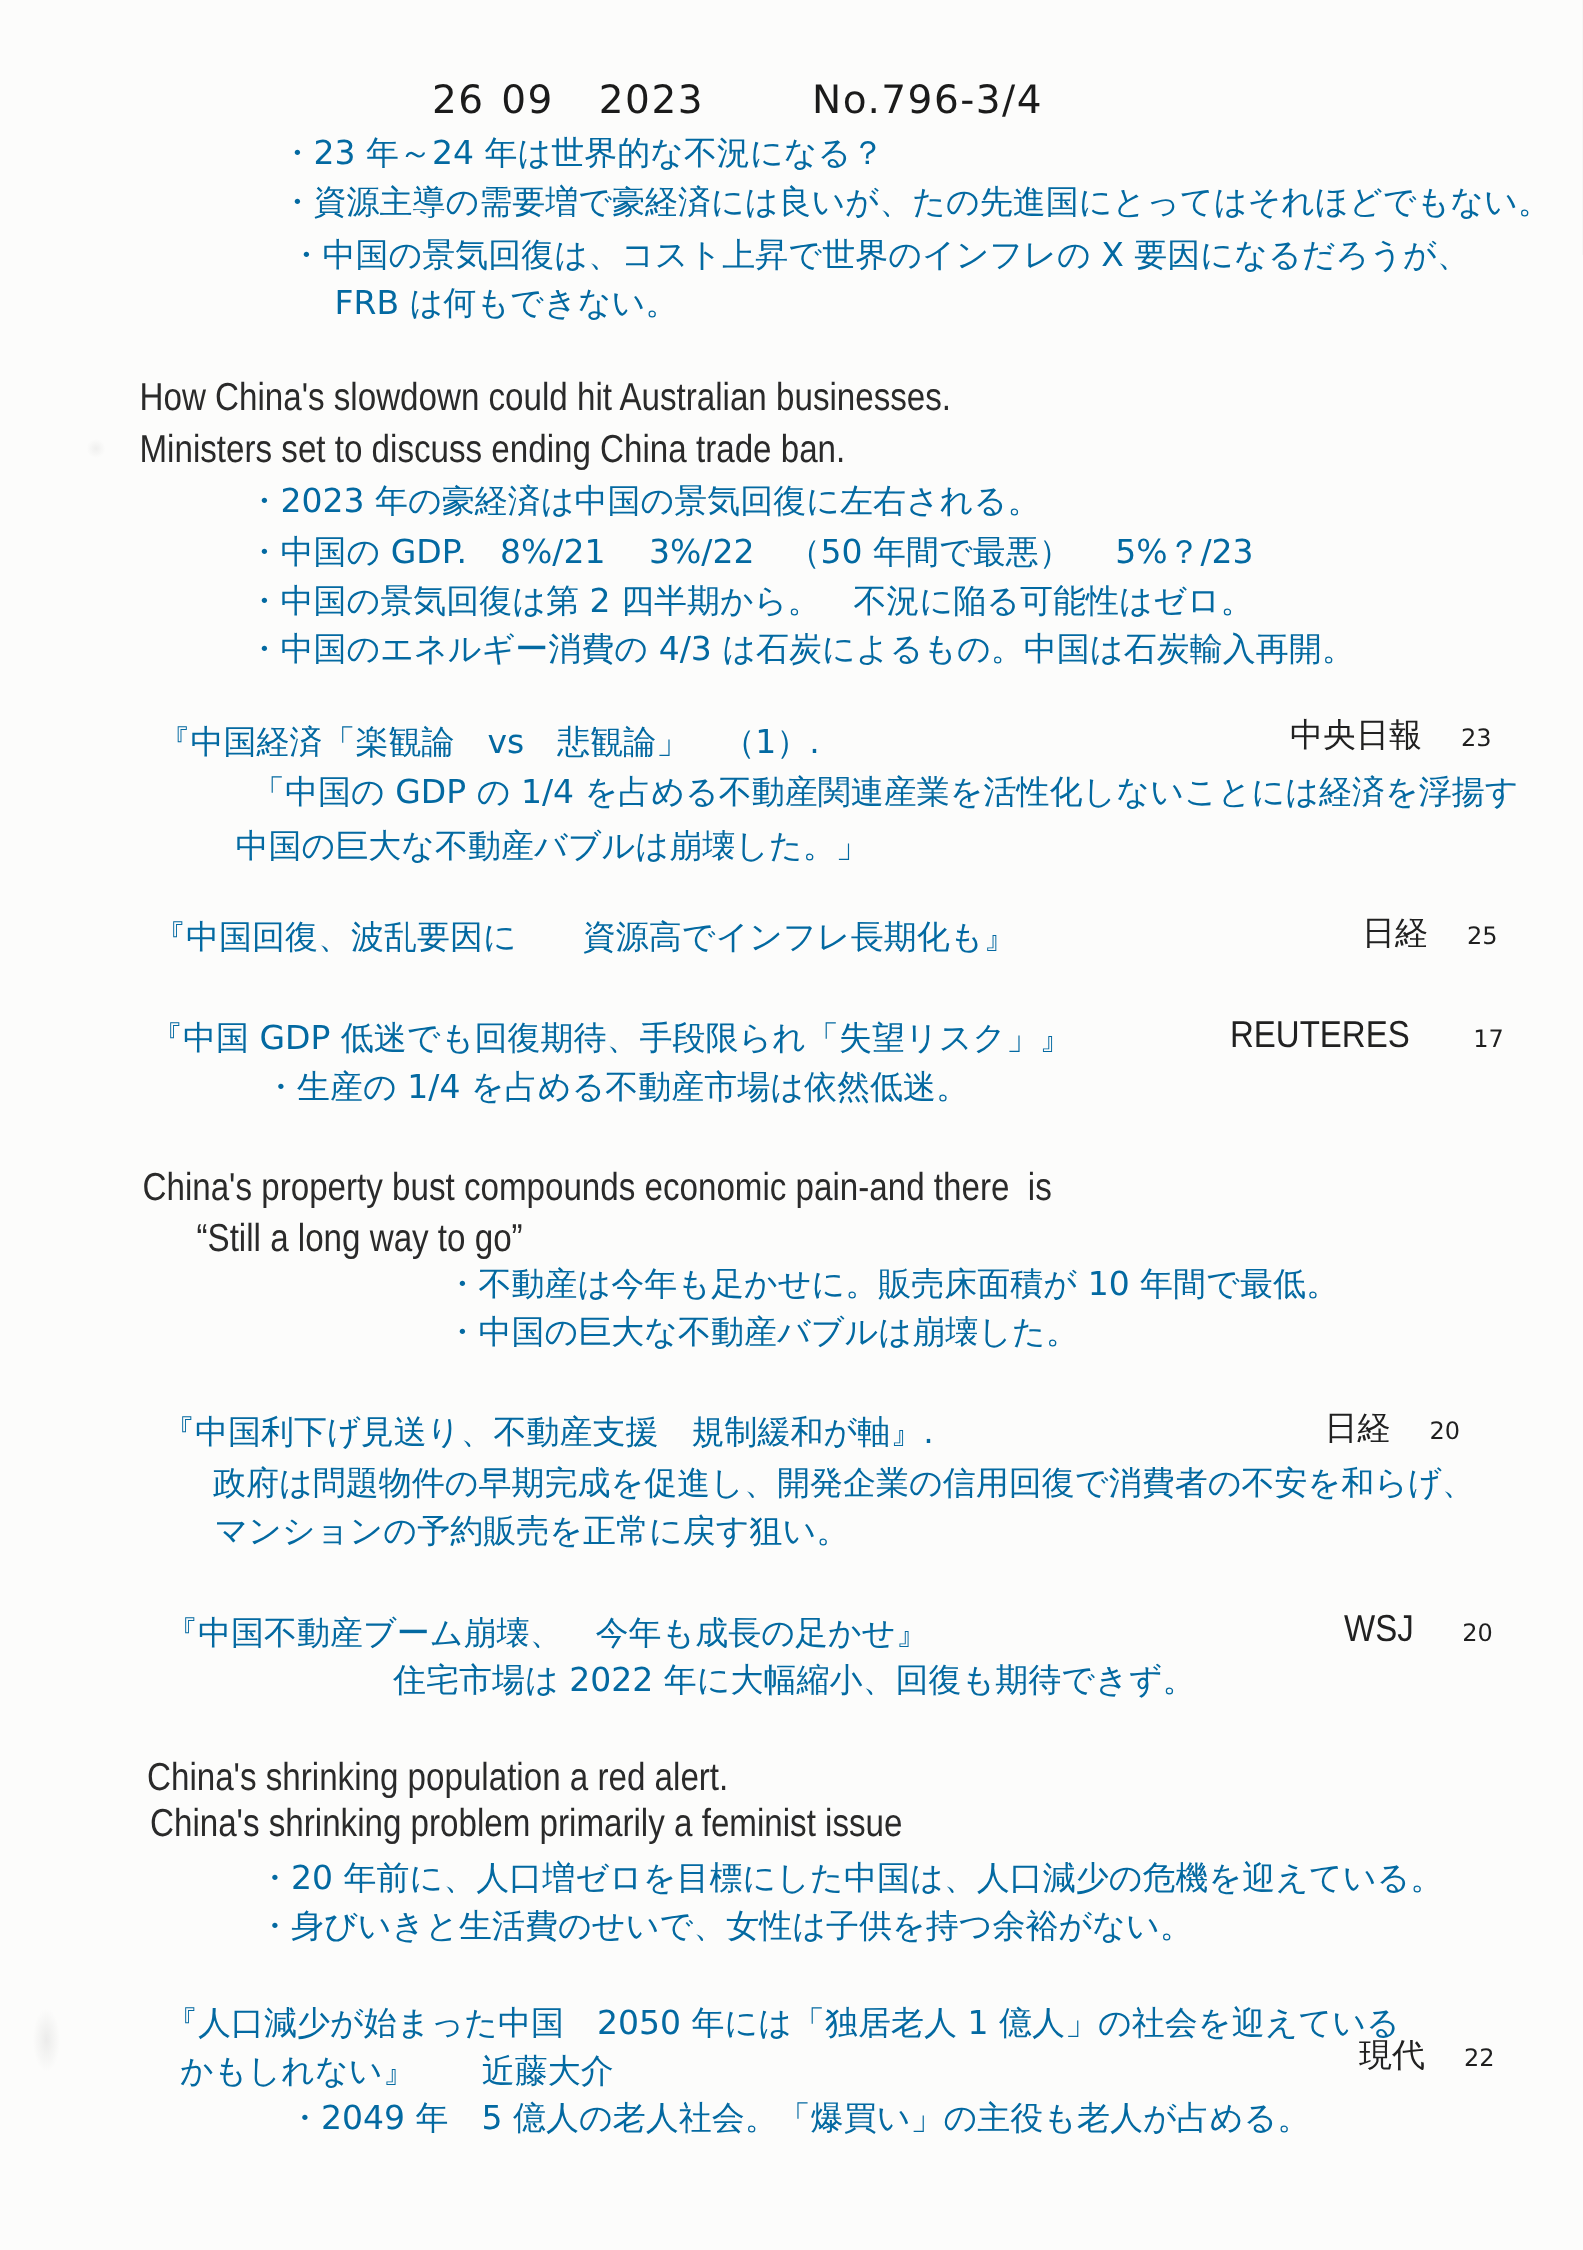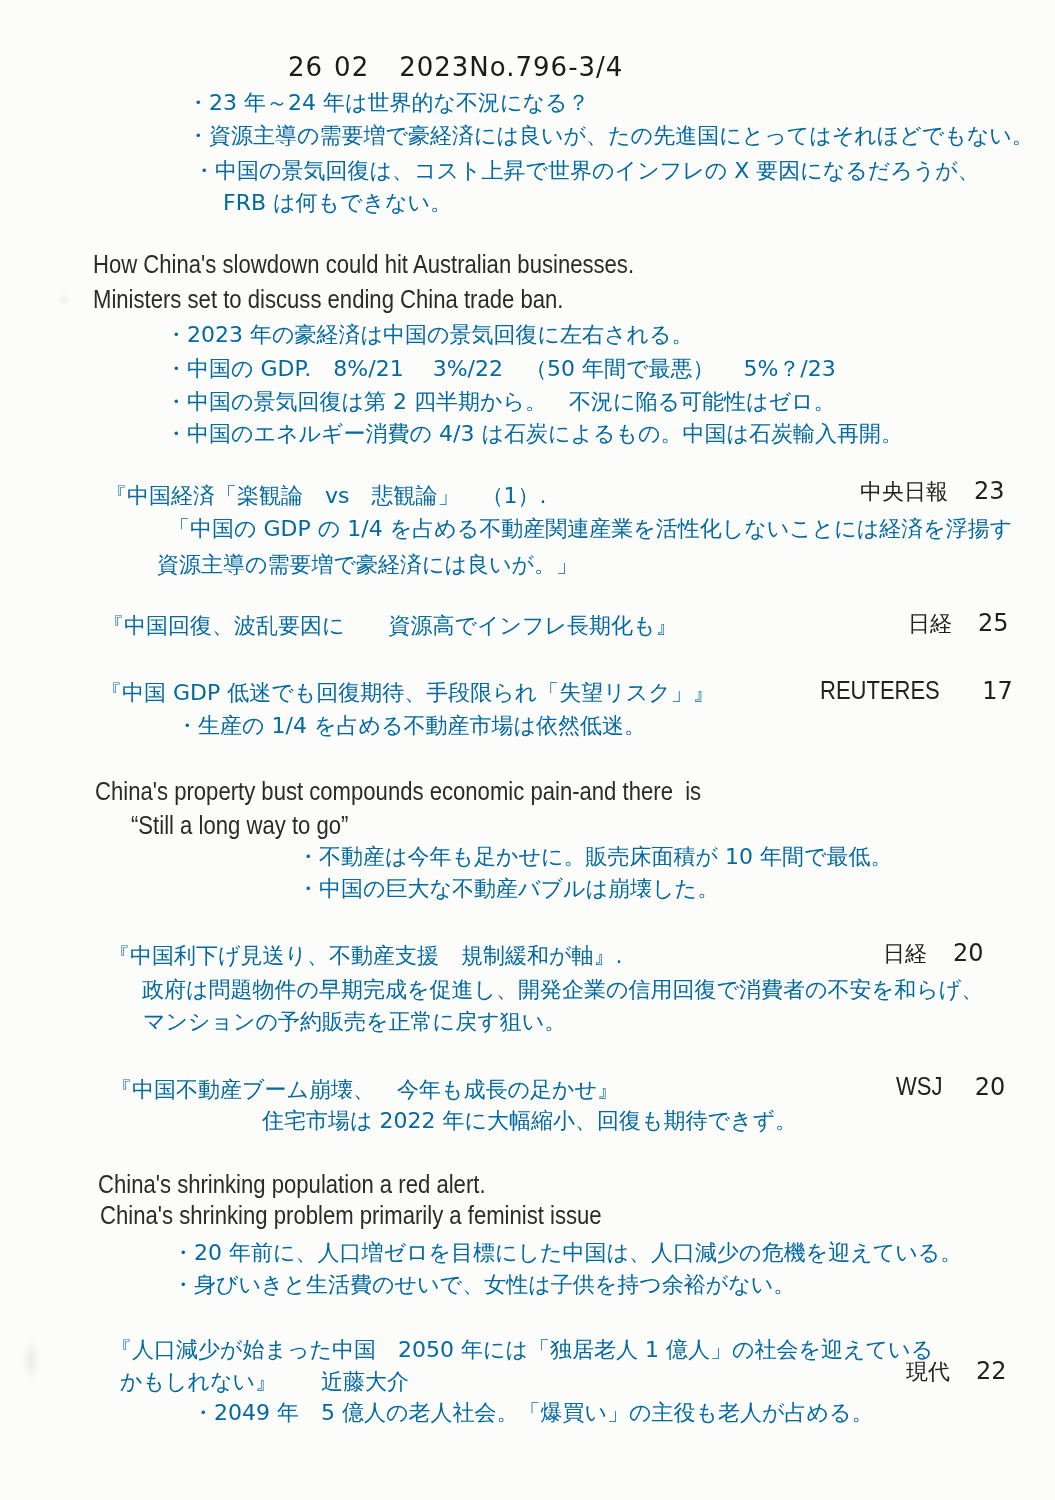--- a/index.html
+++ b/index.html
@@ -50,46 +50,46 @@
   }
   .hdr {
     font-size: 26px;
     letter-spacing: 1px;
     color: #1b1b1b;
     display: flex;
     align-items: baseline;
   }
   .hdr .gap-s { margin-right: 11px; }
   .hdr .gap-m { margin-right: 30px; }
-  .hdr .gap-l { }
+  .hdr .gap-l { margin-right: 72px; }
   .src {
     display: flex;
     align-items: baseline;
   }
   .src .srcname { font-size: 22px; color: #212121; }
   .src .srcname.latin {
     font-family: "Liberation Sans", sans-serif;
     font-size: 25px;
     transform: scaleX(0.88);
     transform-origin: 0 0;
   }
   .src .srcpage {
-    font-size: 24px;
+    font-size: 16px;
     margin-left: 26px;
     color: #1f1f1f;
   }
 </style>
 </head>
 <body>
 
 <div class="page">
 
   <div class="line hdr" style="left:288px; top:53px">
     <span class="gap-s">26</span>
-    <span class="gap-m">02</span>
+    <span class="gap-m">09</span>
     <span class="gap-l">2023</span>
     <span>No.796-3/4</span>
   </div>
 
   <div class="line jp" style="left:187px; top:90px">・23 年～24 年は世界的な不況になる？</div>
   <div class="line jp" style="left:187px; top:123px">・資源主導の需要増で豪経済には良いが、たの先進国にとってはそれほどでもない。</div>
   <div class="line jp" style="left:193px; top:158px">・中国の景気回復は、コスト上昇で世界のインフレの X 要因になるだろうが、</div>
   <div class="line jp" style="left:223px; top:190px">FRB は何もできない。</div>
 
   <div class="line en" style="left:93px; top:250px">How China's slowdown could hit Australian businesses.</div>
@@ -98,21 +98,21 @@
   <div class="line jp" style="left:165px; top:356px">・中国の GDP.　8%/21　 3%/22　（50 年間で最悪）　 5%？/23</div>
   <div class="line jp" style="left:165px; top:389px">・中国の景気回復は第 2 四半期から。　不況に陥る可能性はゼロ。</div>
   <div class="line jp" style="left:165px; top:421px">・中国のエネルギー消費の 4/3 は石炭によるもの。中国は石炭輸入再開。</div>
 
   <div class="line jp" style="left:105px; top:483px">『中国経済「楽観論　vs　悲観論」　（1）.</div>
   <div class="line src" style="left:860px; top:478px">
     <span class="srcname">中央日報</span>
     <span class="srcpage">23</span>
   </div>
   <div class="line jp" style="left:168px; top:516px">「中国の GDP の 1/4 を占める不動産関連産業を活性化しないことには経済を浮揚す</div>
-  <div class="line jp" style="left:157px; top:552px">資源主導の需要増で豪経済には良いが。」</div>
+  <div class="line jp" style="left:157px; top:552px">中国の巨大な不動産バブルは崩壊した。」</div>
 
   <div class="line jp" style="left:102px; top:613px">『中国回復、波乱要因に　　資源高でインフレ長期化も』</div>
   <div class="line src" style="left:908px; top:610px">
     <span class="srcname">日経</span>
     <span class="srcpage">25</span>
   </div>
 
   <div class="line jp" style="left:100px; top:680px">『中国 GDP 低迷でも回復期待、手段限られ「失望リスク」』</div>
   <div class="line src" style="left:820px; top:676px">
     <span class="srcname latin">REUTERES</span>

